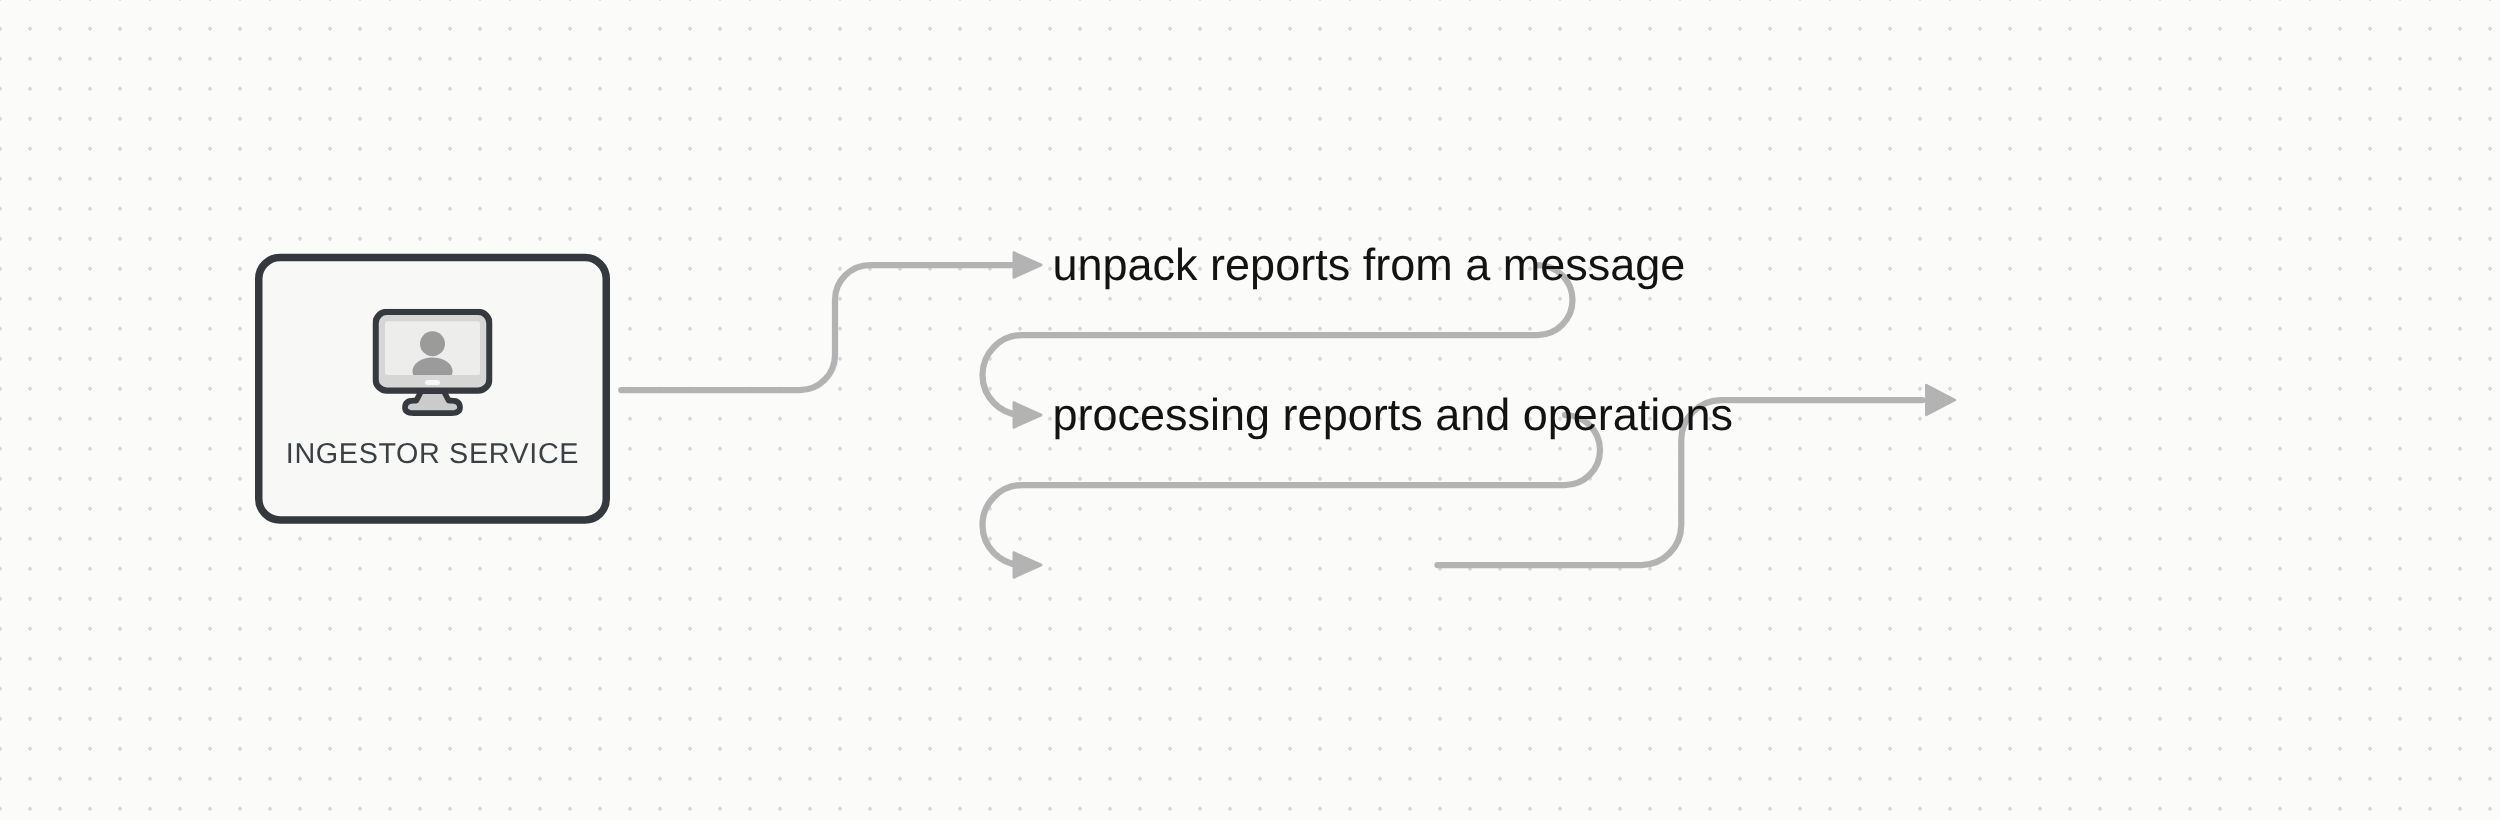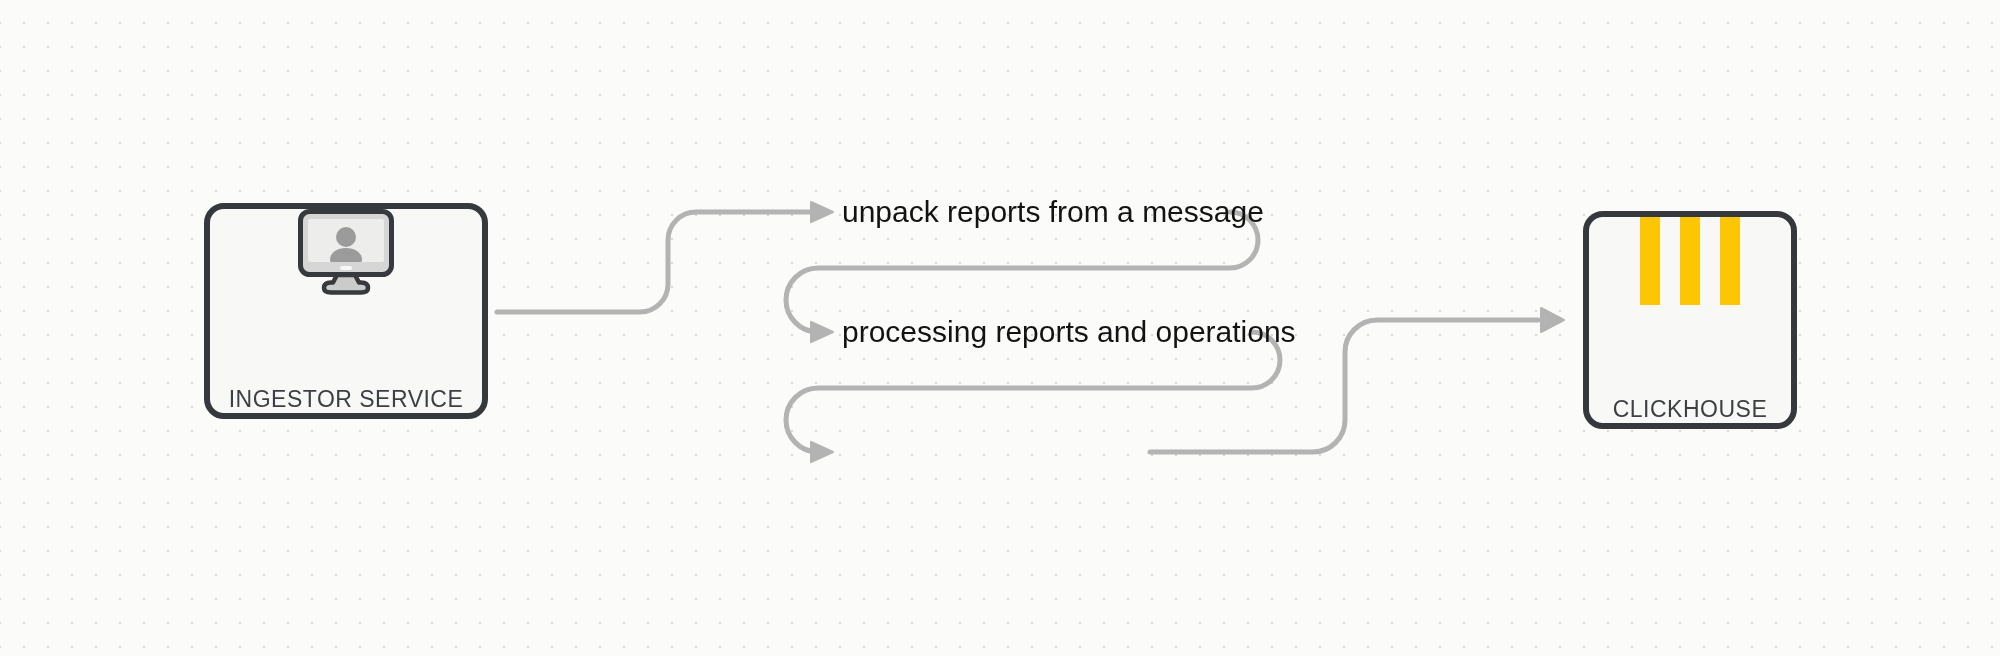--- a/index.html
+++ b/index.html
@@ -35,21 +35,21 @@
   }
   .node {
     position: absolute;
     box-sizing: border-box;
     background: #f8f9f7;
     border: 6px solid #35383c;
     border-radius: 20px;
     display: flex;
     flex-direction: column;
     align-items: center;
-    justify-content: space-between;
+    justify-content: center;
   }
   .node-ingestor {
     left: 204px;
     top: 203px;
     width: 284px;
     height: 216px;
   }
   .node-clickhouse {
     left: 1583px;
     top: 211px;
@@ -60,21 +60,21 @@
     margin-top: 14px;
     font-size: 23px;
     letter-spacing: 0.5px;
     color: #3c3f43;
     white-space: nowrap;
   }
   .step-label {
     position: absolute;
     left: 842px;
     transform: translateY(-50%);
-    font-size: 30px;
+    font-size: 36px;
     color: #131313;
     white-space: nowrap;
   }
   .step-1 { top: 212px; }
   .step-2 { top: 332px; }
   .step-3 { top: 452px; }
 </style>
 </head>
 <body>
 
@@ -115,22 +115,14 @@
       <rect x="42" y="57" width="12" height="4" rx="2" fill="#f7f7f7"></rect>
 
       <path d="M 39 66 L 57 66 L 61 73.5 L 63 73.5 Q 70 73.5 70 79 Q 70 83.5 63 83.5 L 33 83.5 Q 26 83.5 26 79 Q 26 73.5 33 73.5 L 35 73.5 Z" fill="#cbcbcb" stroke="#36393d" stroke-width="4.5" stroke-linejoin="round"></path>
     </svg>
     <div class="node-label">INGESTOR SERVICE</div>
   </div>
 
   <div class="step-label step-1">unpack reports from a message</div>
   <div class="step-label step-2">processing reports and operations</div>
 
-  <div class="node node-clickhouse">
-    <svg width="100" height="88" viewBox="0 0 100 88">
-      <rect x="0" y="0" width="20" height="88" fill="#fdc605"></rect>
-      <rect x="40" y="0" width="20" height="88" fill="#fdc605"></rect>
-      <rect x="80" y="0" width="20" height="88" fill="#fdc605"></rect>
-    </svg>
-    <div class="node-label">CLICKHOUSE</div>
-  </div>
 
 </div>
 
 </body></html>

